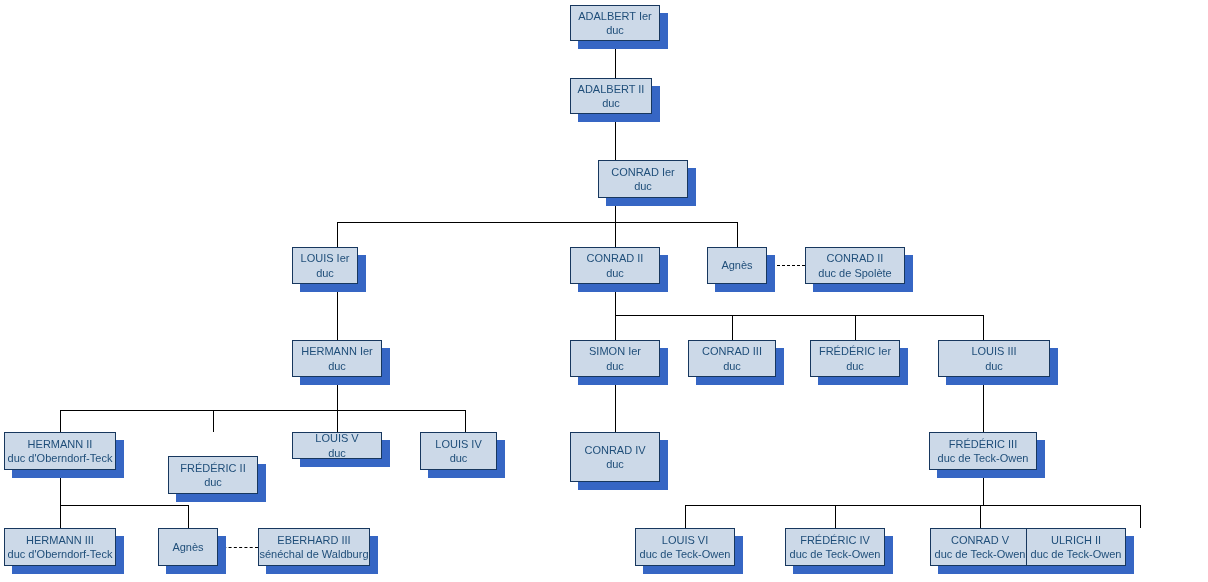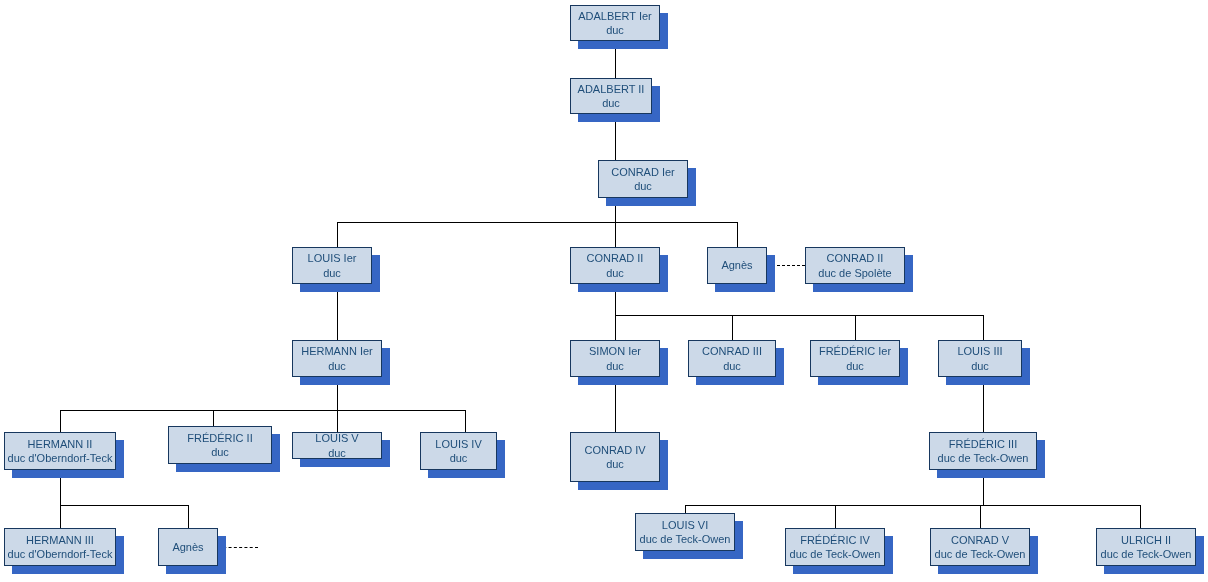--- a/index.html
+++ b/index.html
@@ -64,21 +64,21 @@
   <div class="node" style="left:570px;top:78px;width:82px;height:36px">
     <div>ADALBERT II</div>
     <div>duc</div>
   </div>
 
   <div class="node" style="left:598px;top:160px;width:90px;height:38px">
     <div>CONRAD Ier</div>
     <div>duc</div>
   </div>
 
-  <div class="node" style="left:292px;top:247px;width:80px;height:37px">
+  <div class="node" style="left:292px;top:247px;width:66px;height:37px">
     <div>LOUIS Ier</div>
     <div>duc</div>
   </div>
   <div class="node" style="left:570px;top:247px;width:90px;height:37px">
     <div>CONRAD II</div>
     <div>duc</div>
   </div>
   <div class="node" style="left:707px;top:247px;width:60px;height:37px">
     <div>Agnès</div>
   </div>
@@ -96,30 +96,30 @@
     <div>duc</div>
   </div>
   <div class="node" style="left:688px;top:340px;width:88px;height:37px">
     <div>CONRAD III</div>
     <div>duc</div>
   </div>
   <div class="node" style="left:810px;top:340px;width:90px;height:37px">
     <div>FRÉDÉRIC Ier</div>
     <div>duc</div>
   </div>
-  <div class="node" style="left:938px;top:340px;width:84px;height:37px">
+  <div class="node" style="left:938px;top:340px;width:112px;height:37px">
     <div>LOUIS III</div>
     <div>duc</div>
   </div>
 
   <div class="node" style="left:4px;top:432px;width:112px;height:38px">
     <div>HERMANN II</div>
     <div>duc d'Oberndorf-Teck</div>
   </div>
-  <div class="node" style="left:168px;top:426px;width:104px;height:38px">
+  <div class="node" style="left:168px;top:456px;width:90px;height:38px">
     <div>FRÉDÉRIC II</div>
     <div>duc</div>
   </div>
   <div class="node" style="left:292px;top:432px;width:90px;height:27px">
     <div>LOUIS V</div>
     <div>duc</div>
   </div>
   <div class="node" style="left:420px;top:432px;width:77px;height:38px">
     <div>LOUIS IV</div>
     <div>duc</div>
@@ -133,30 +133,34 @@
     <div>duc de Teck-Owen</div>
   </div>
 
   <div class="node" style="left:4px;top:528px;width:112px;height:38px">
     <div>HERMANN III</div>
     <div>duc d'Oberndorf-Teck</div>
   </div>
   <div class="node" style="left:158px;top:528px;width:60px;height:38px">
     <div>Agnès</div>
   </div>
-  <div class="node" style="left:635px;top:513px;width:100px;height:38px">
+  <div class="node" style="left:258px;top:528px;width:112px;height:38px">
+    <div>EBERHARD III</div>
+    <div>sénéchal de Waldburg</div>
+  </div>
+  <div class="node" style="left:635px;top:528px;width:100px;height:38px">
     <div>LOUIS VI</div>
     <div>duc de Teck-Owen</div>
   </div>
   <div class="node" style="left:785px;top:528px;width:100px;height:38px">
     <div>FRÉDÉRIC IV</div>
     <div>duc de Teck-Owen</div>
   </div>
   <div class="node" style="left:930px;top:528px;width:100px;height:38px">
     <div>CONRAD V</div>
     <div>duc de Teck-Owen</div>
   </div>
-  <div class="node" style="left:1096px;top:528px;width:100px;height:38px">
+  <div class="node" style="left:1026px;top:528px;width:100px;height:38px">
     <div>ULRICH II</div>
     <div>duc de Teck-Owen</div>
   </div>
 
 </div>
 
 </body></html>

